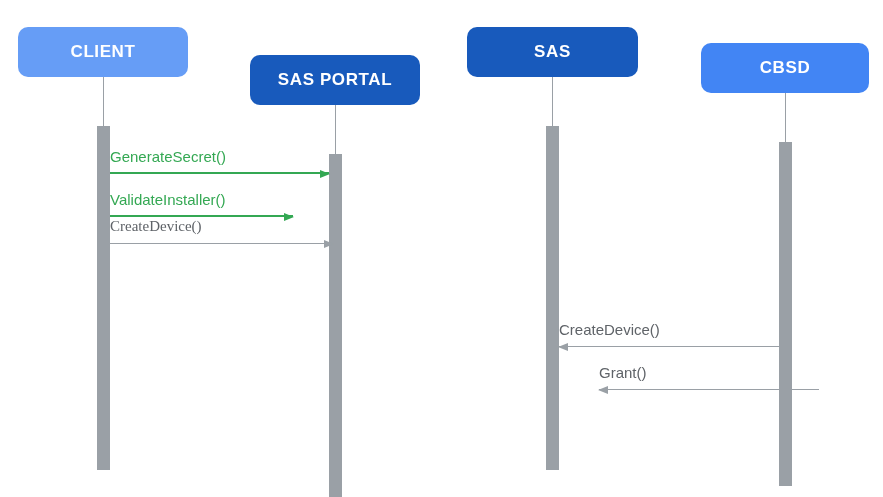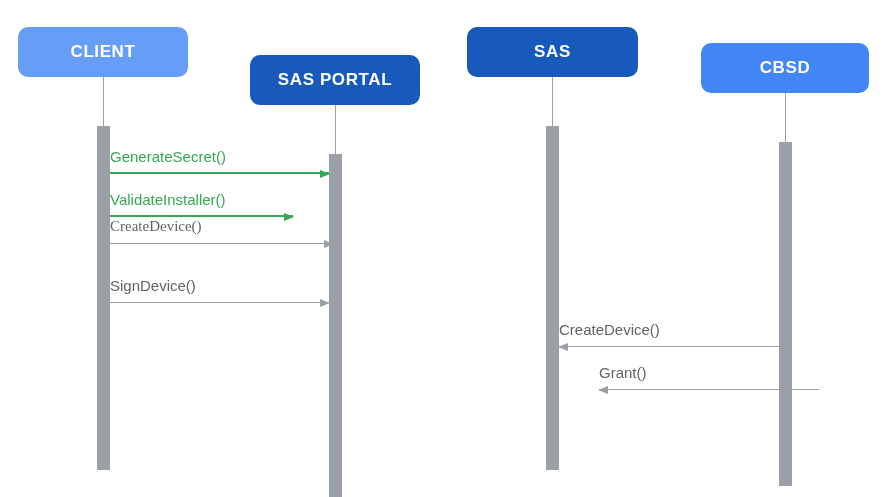--- a/index.html
+++ b/index.html
@@ -135,25 +135,20 @@
     <div class="msg-line"></div>
     <div class="msg-arrowhead"></div>
   </div>
 
   <div class="message dir-right" id="msg-2" style="--line: #9AA0A6; --text: #5F6368;">
     <div class="msg-label">CreateDevice()</div>
     <div class="msg-line"></div>
     <div class="msg-arrowhead"></div>
   </div>
 
-  <div class="message dir-right" id="msg-3" style="--line: #9AA0A6; --text: #5F6368;">
-    <div class="msg-label">SignDevice()</div>
-    <div class="msg-line"></div>
-    <div class="msg-arrowhead"></div>
-  </div>
 
   <div class="message dir-left" id="msg-4" style="--line: #9AA0A6; --text: #5F6368;">
     <div class="msg-label">CreateDevice()</div>
     <div class="msg-line"></div>
     <div class="msg-arrowhead"></div>
   </div>
 
   <div class="message dir-left" id="msg-5" style="--line: #9AA0A6; --text: #5F6368;">
     <div class="msg-label">Grant()</div>
     <div class="msg-line"></div>

